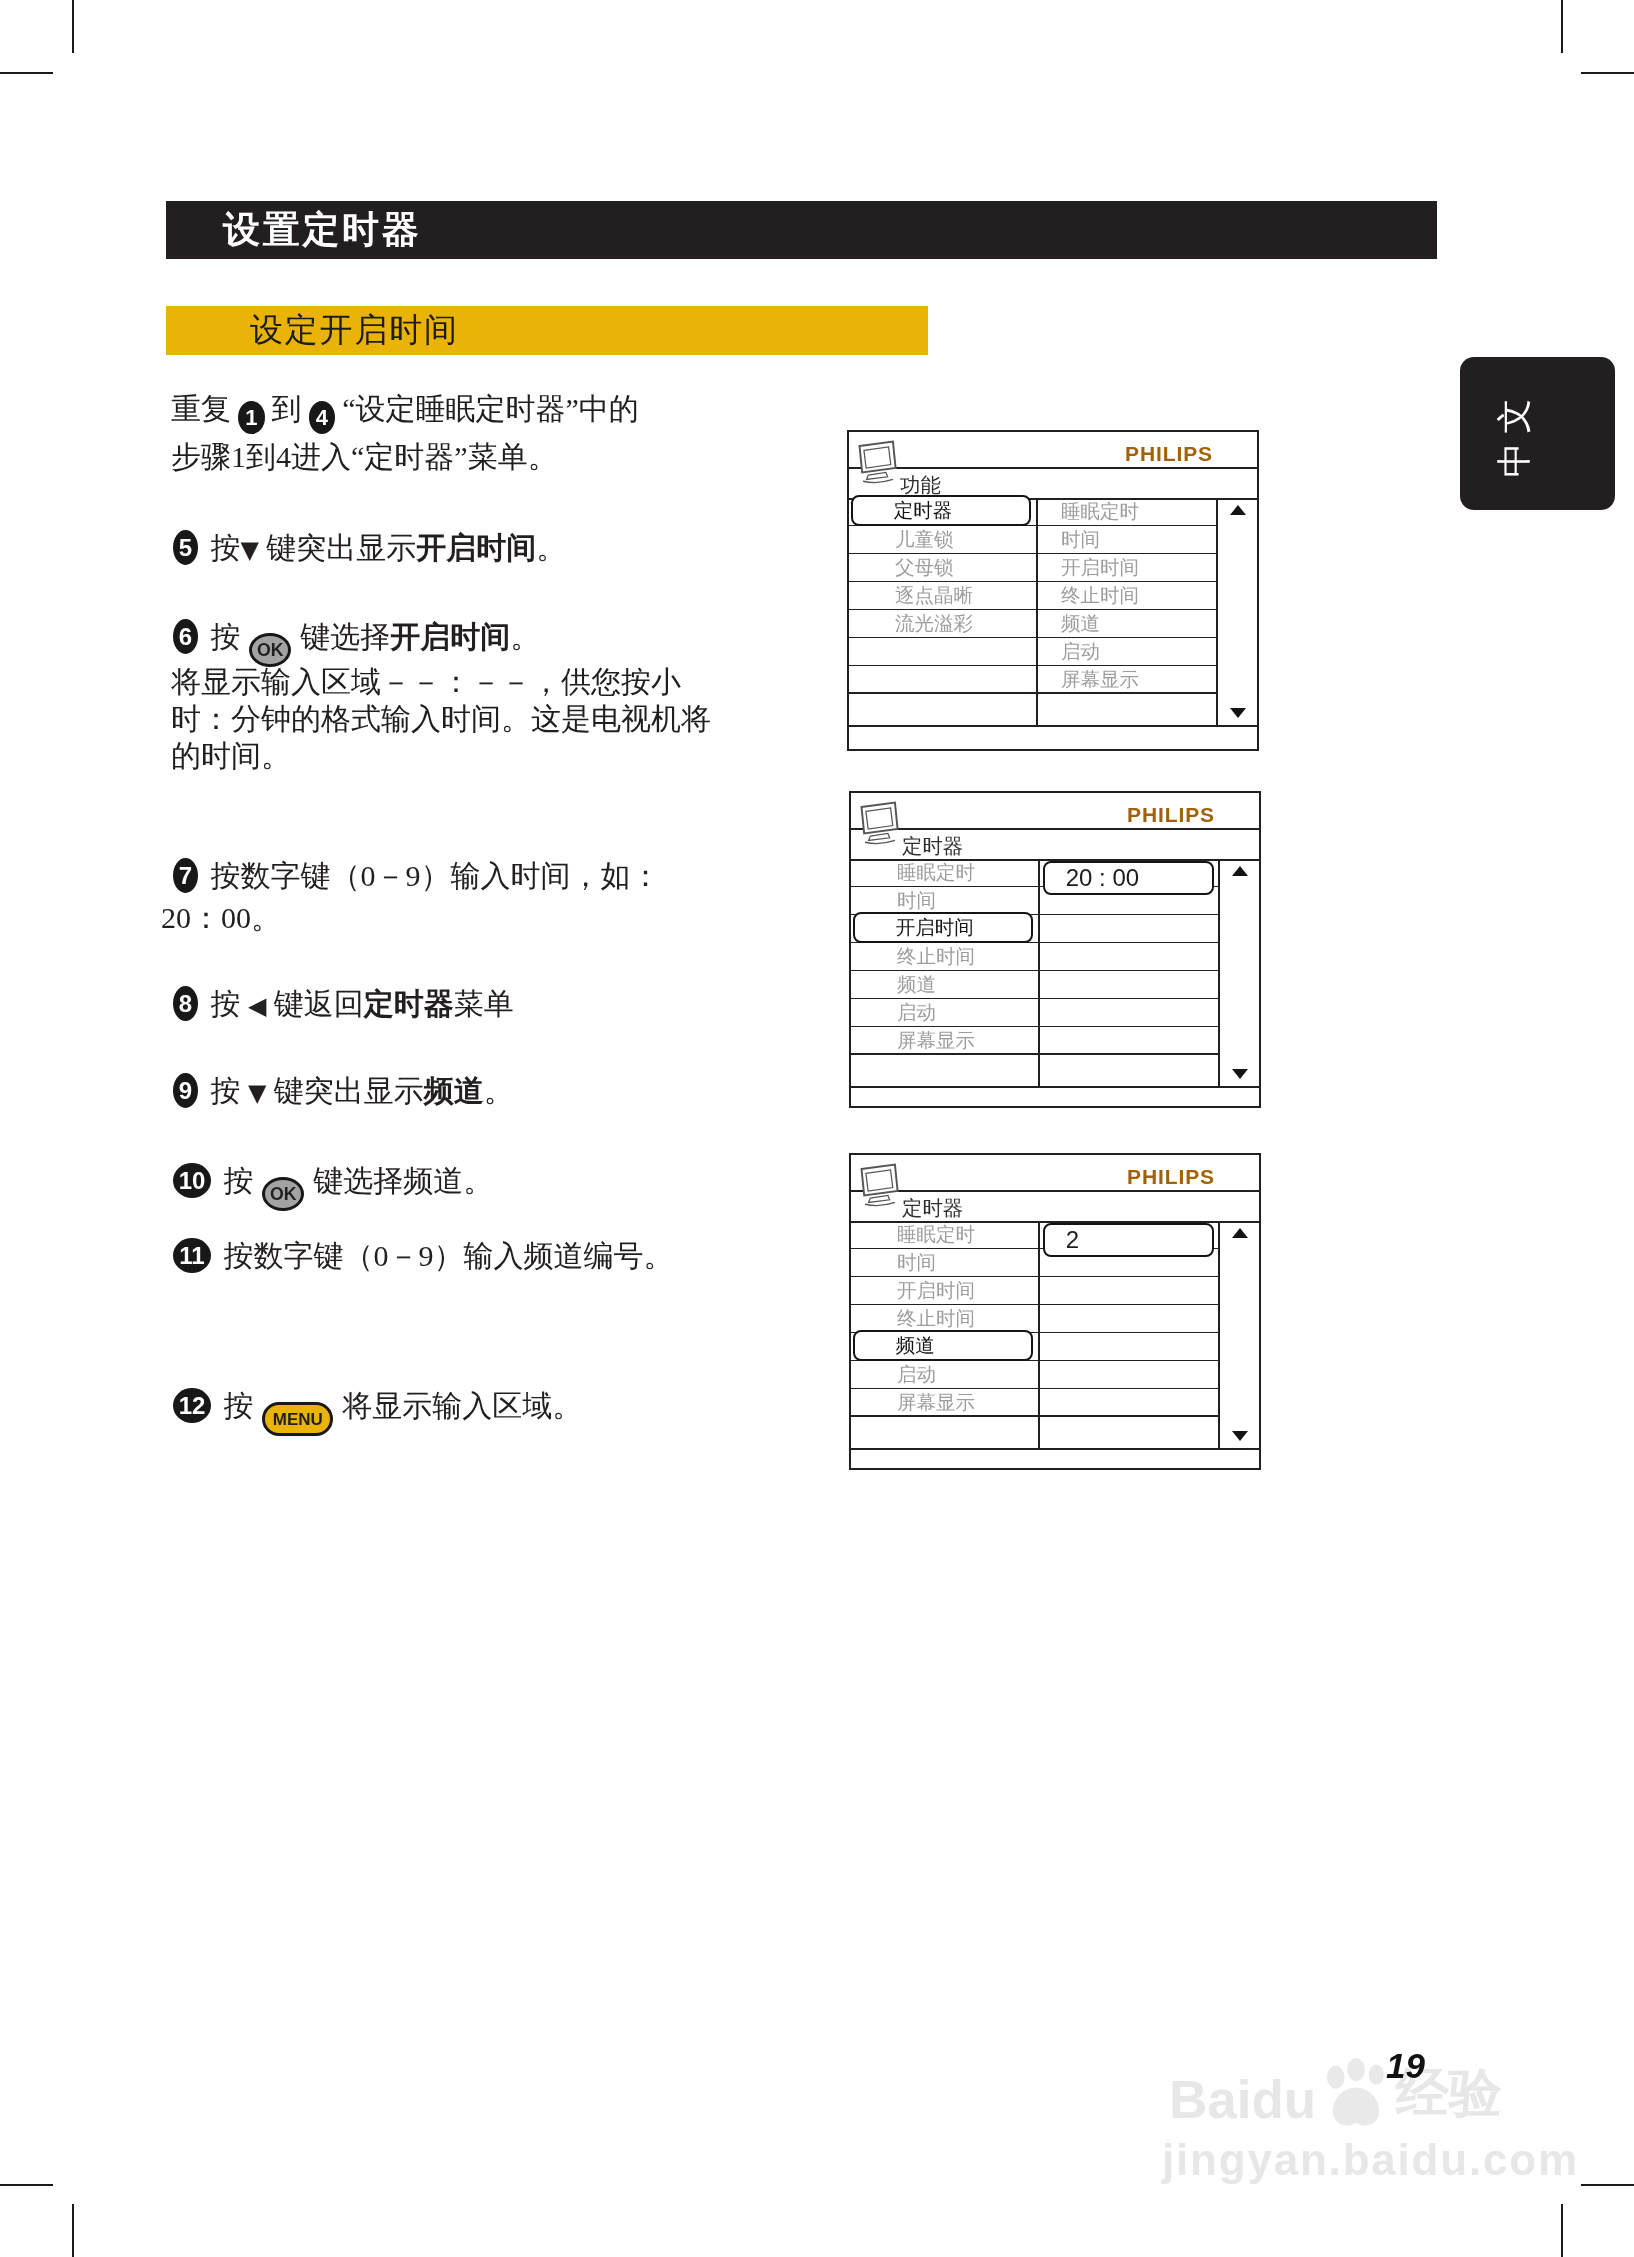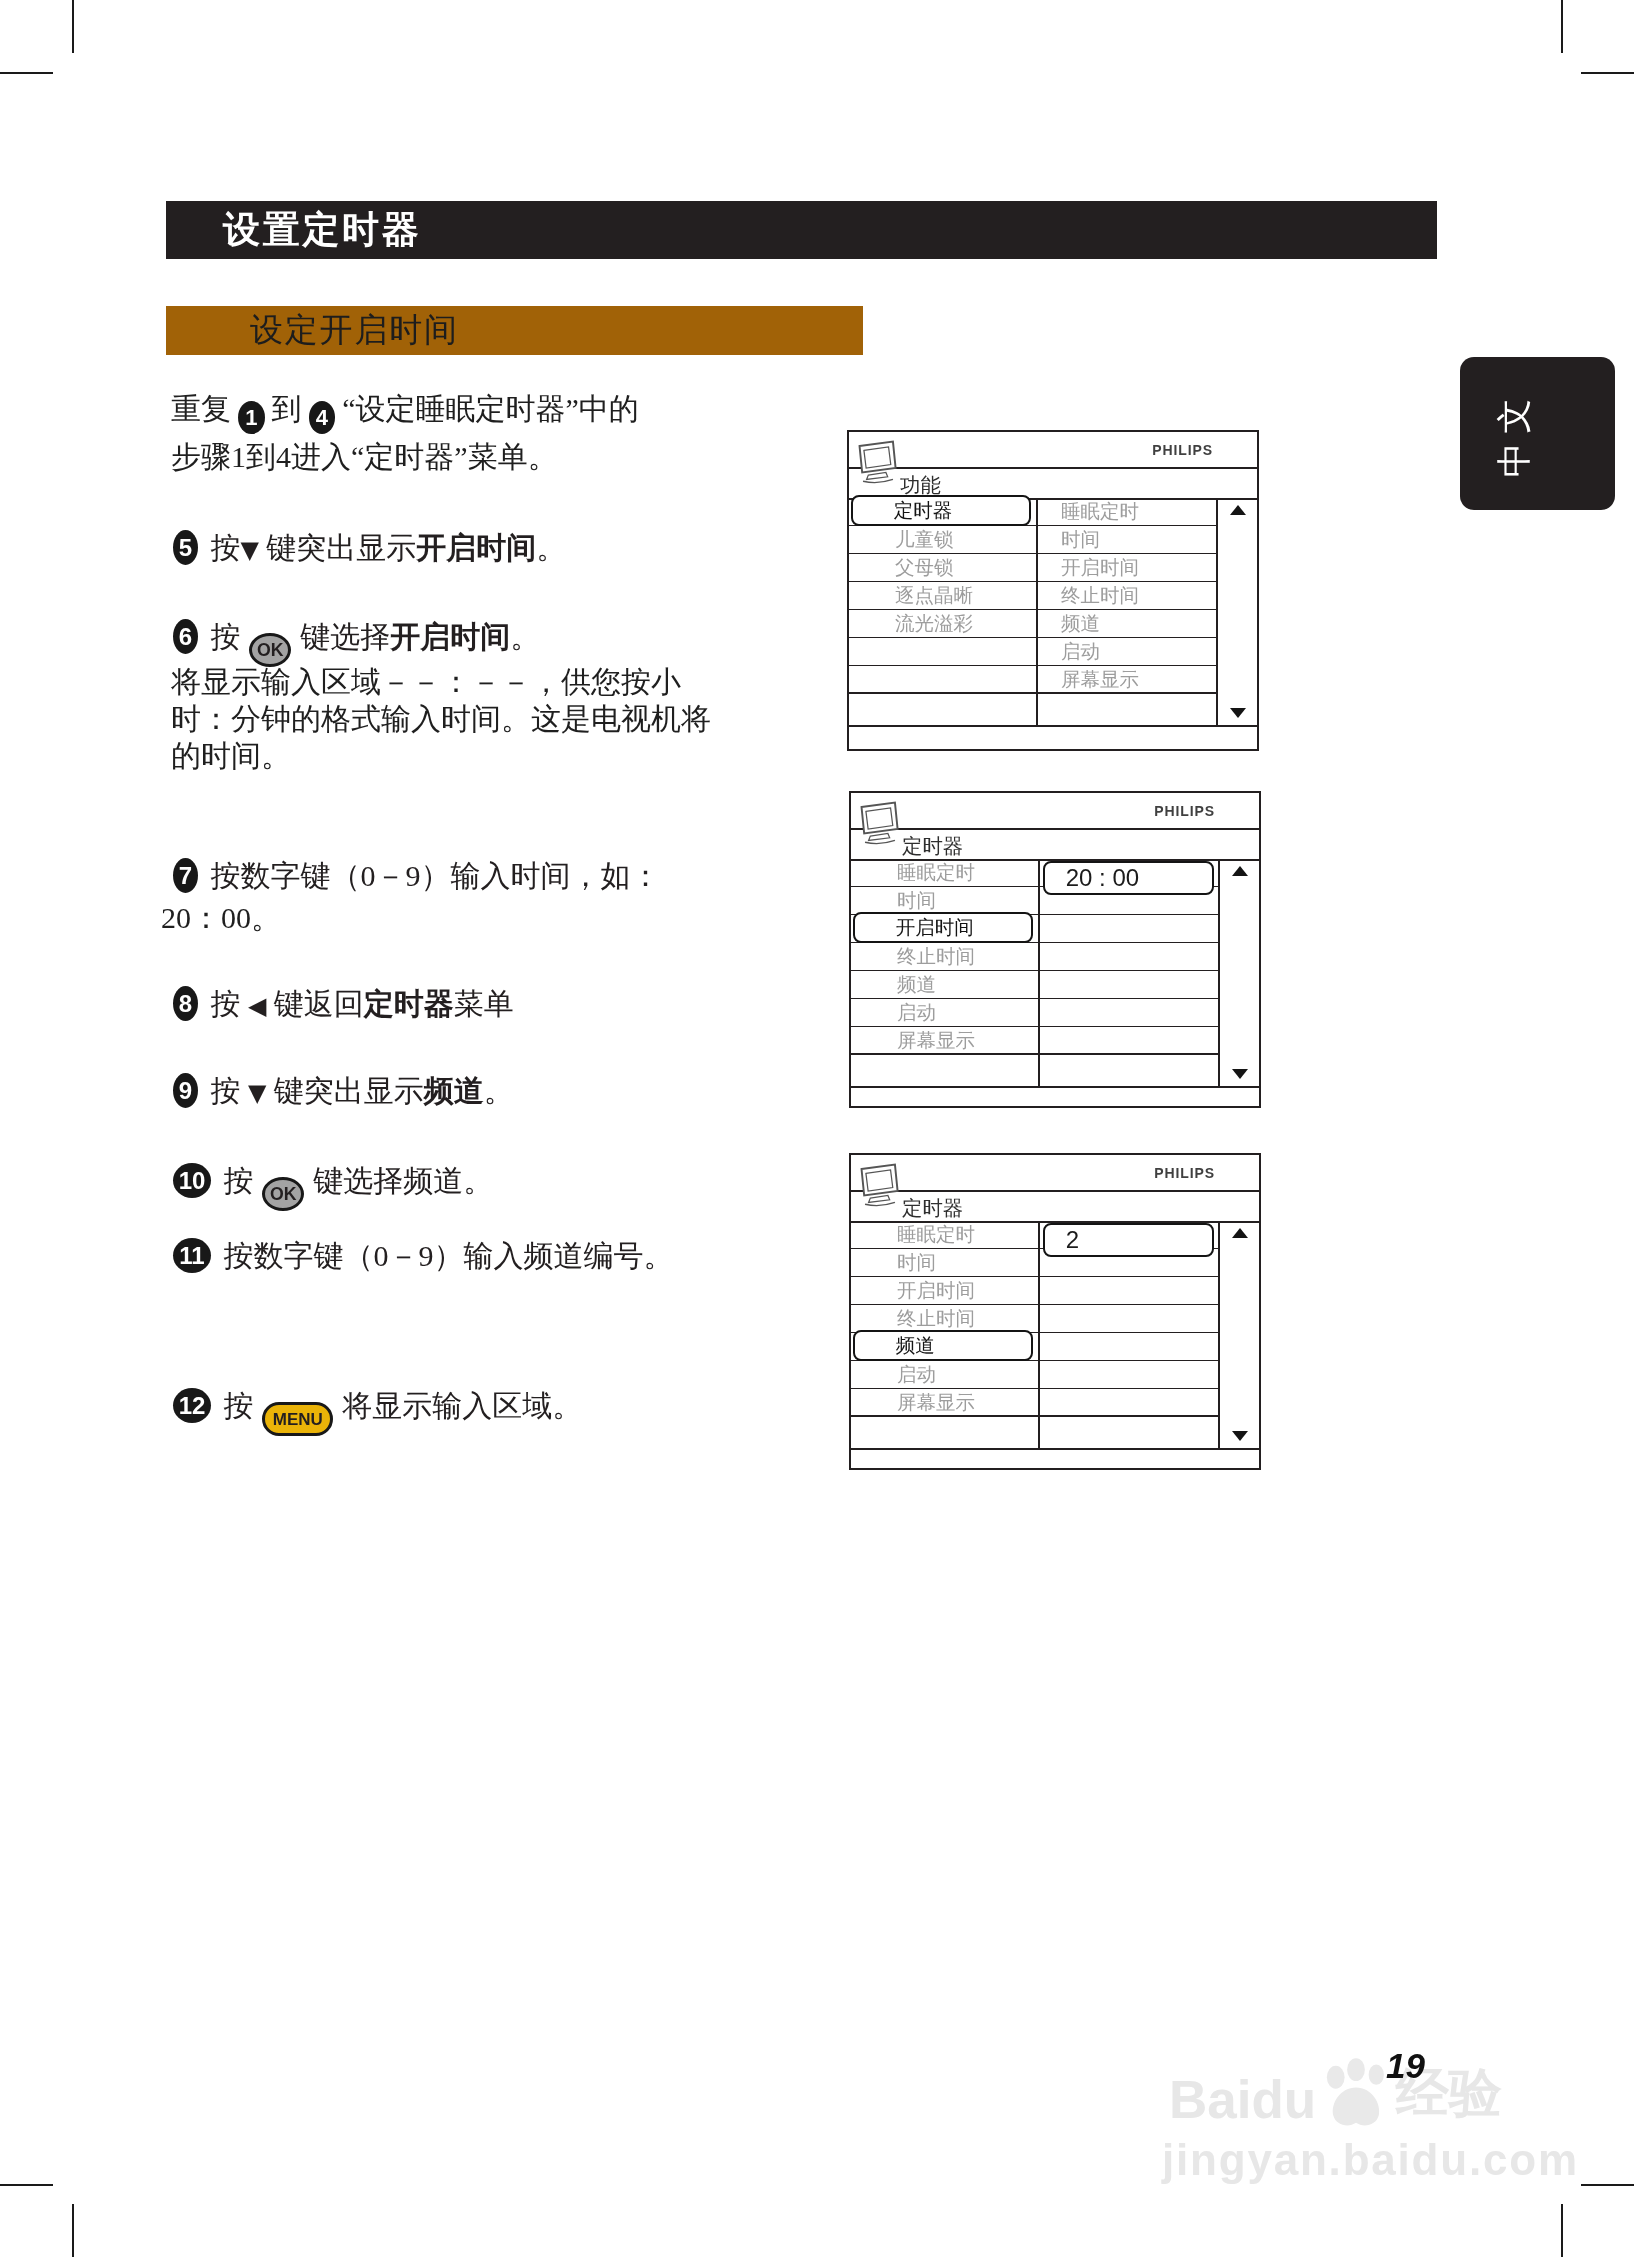--- a/index.html
+++ b/index.html
@@ -6,21 +6,21 @@
   #page{position:relative;width:1634px;height:2257px;background:#fff;overflow:hidden;
         font-family:"Liberation Serif","DejaVu Serif",serif;color:#231f20;}
   .abs{position:absolute;}
   .cropmark{position:absolute;background:#1a1a1a;}
 
   
   .title-bar{position:absolute;left:166px;top:201px;width:1271px;height:58px;background:#231f20;
              display:flex;align-items:center;}
   .title-bar span{color:#fff;font-family:"Liberation Sans","DejaVu Sans",sans-serif;
              font-weight:700;font-size:37px;letter-spacing:2.7px;padding-left:57px;}
-  .section-bar{position:absolute;left:166px;top:306px;width:697px;height:49px;background:#a16207;
+  .section-bar{position:absolute;left:166px;top:306px;width:762px;height:49px;background:#eab308;
              display:flex;align-items:center;}
   .section-bar span{color:#1d1d1d;font-size:33px;letter-spacing:1.8px;padding-left:84px;}
 
   
   .txt{font-size:30px;line-height:37px;color:#1f1f1f;}
   .steprow{position:absolute;display:flex;align-items:flex-start;}
   .steprow .body{line-height:35px;font-size:30px;padding-top:0px;}
   .bnum{flex:none;width:25px;height:35px;border-radius:50%;background:#181818;color:#fff;
         font-family:"Liberation Sans","DejaVu Sans",sans-serif;font-weight:700;font-size:24px;
         display:flex;align-items:center;justify-content:center;margin-right:12.4px;}
@@ -39,21 +39,21 @@
         font-family:"Liberation Sans","DejaVu Sans",sans-serif;font-weight:700;font-size:17px;
         vertical-align:-8.9px;margin:0 8.9px;background:#eab308;}
 
   
   .menu{position:absolute;width:412px;background:#fff;border:2.7px solid #231f20;box-sizing:border-box;}
   .menu-head{position:relative;height:66px;border-bottom:2.2px solid #231f20;}
   .brand-line{position:absolute;left:0;right:0;top:35px;border-top:2.2px solid #231f20;}
   .menu-label{position:absolute;left:51px;top:39px;font-family:"Liberation Sans","DejaVu Sans",sans-serif;
         font-size:20.4px;color:#2e2e2e;}
   .brand{position:absolute;right:44px;top:9.8px;font-family:"Liberation Sans","DejaVu Sans",sans-serif;
-        font-weight:800;font-size:14px;letter-spacing:0.9px;color:#404040;}
+        font-weight:800;font-size:21px;letter-spacing:0.9px;color:#a16207;}
   .tvicon{position:absolute;left:7px;top:7px;}
   .menu-body{position:absolute;left:0;top:66px;right:0;height:227px;display:flex;
         border-bottom:2.2px solid #231f20;font-family:"Liberation Sans","DejaVu Sans",sans-serif;}
   .mcol-l{width:187px;border-right:2.2px solid #231f20;display:flex;flex-direction:column;}
   .mcol-r{flex:1;display:flex;flex-direction:column;position:relative;}
   .mscroll{width:39px;border-left:2.2px solid #231f20;position:relative;}
   .mcell{height:28px;box-sizing:border-box;border-bottom:1.8px solid #231f20;
         display:flex;align-items:center;font-size:19.5px;color:#9d9d9d;overflow:visible;}
   .mcol-l .mcell{padding-left:46px;}
   .mcol-r .mcell{padding-left:23px;}

